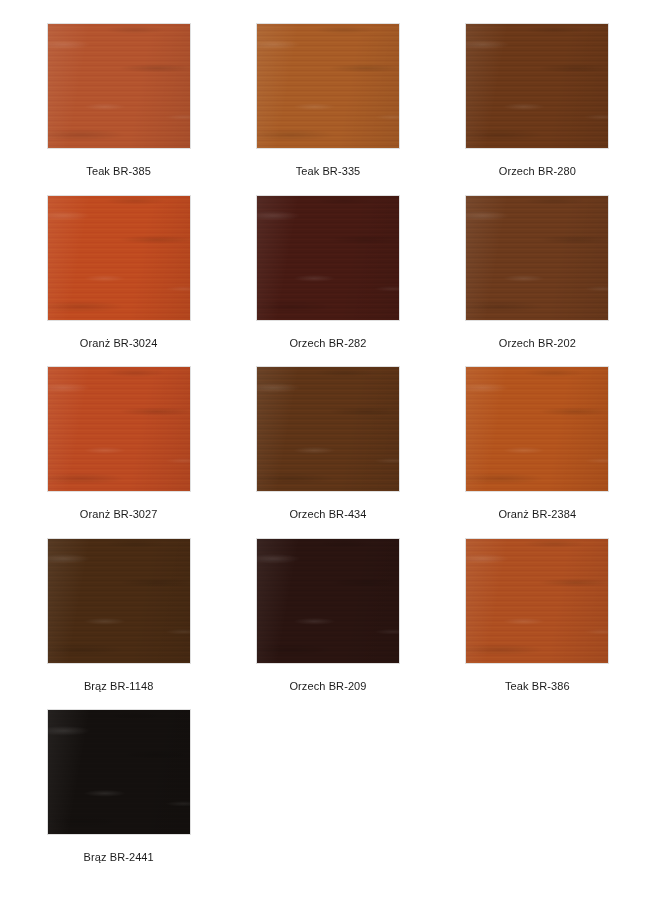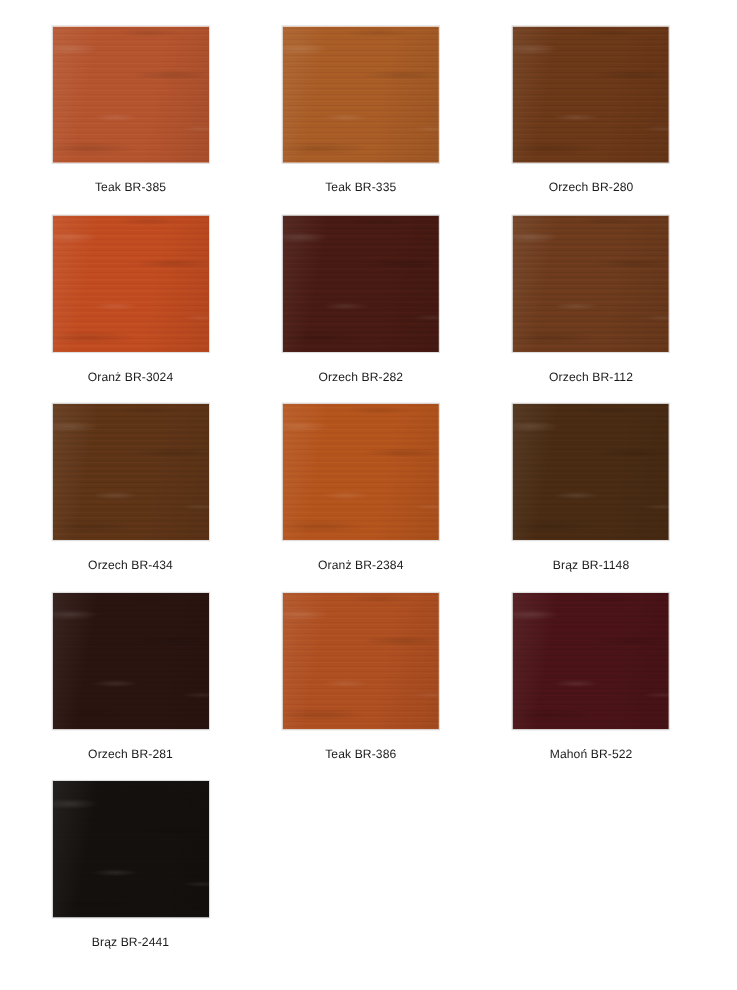--- a/index.html
+++ b/index.html
@@ -147,21 +147,30 @@
         </div>
         <div class="swatch-label">Orzech BR-282</div>
       </div>
       <div class="swatch-cell">
         <div class="swatch-chip">
           <div class="base" style="background-color: rgb(108, 58, 28);"></div>
           <div class="grain-h"></div>
           <div class="mottle"></div>
           <div class="shade"></div>
         </div>
-        <div class="swatch-label">Orzech BR-112</div>
+        <div class="swatch-label">Orzech BR-202</div>
+      </div>
+      <div class="swatch-cell">
+        <div class="swatch-chip">
+          <div class="base" style="background-color: rgb(188, 74, 34);"></div>
+          <div class="grain-h"></div>
+          <div class="mottle"></div>
+          <div class="shade"></div>
+        </div>
+        <div class="swatch-label">Oranż BR-3027</div>
       </div>
       <div class="swatch-cell">
         <div class="swatch-chip">
           <div class="base" style="background-color: rgb(94, 52, 23);"></div>
           <div class="grain-h"></div>
           <div class="mottle"></div>
           <div class="shade"></div>
         </div>
         <div class="swatch-label">Orzech BR-434</div>
       </div>
@@ -183,39 +192,30 @@
         </div>
         <div class="swatch-label">Brąz BR-1148</div>
       </div>
       <div class="swatch-cell">
         <div class="swatch-chip">
           <div class="base" style="background-color: rgb(42, 20, 16);"></div>
           <div class="grain-h"></div>
           <div class="mottle"></div>
           <div class="shade"></div>
         </div>
-        <div class="swatch-label">Orzech BR-281</div>
+        <div class="swatch-label">Orzech BR-209</div>
       </div>
       <div class="swatch-cell">
         <div class="swatch-chip">
           <div class="base" style="background-color: rgb(174, 79, 33);"></div>
           <div class="grain-h"></div>
           <div class="mottle"></div>
           <div class="shade"></div>
         </div>
         <div class="swatch-label">Teak BR-386</div>
-      </div>
-      <div class="swatch-cell">
-        <div class="swatch-chip">
-          <div class="base" style="background-color: rgb(74, 19, 23);"></div>
-          <div class="grain-h"></div>
-          <div class="mottle"></div>
-          <div class="shade"></div>
-        </div>
-        <div class="swatch-label">Mahoń BR-522</div>
       </div>
       <div class="swatch-cell">
         <div class="swatch-chip">
           <div class="base" style="background-color: rgb(20, 16, 14);"></div>
           <div class="grain-h"></div>
           <div class="mottle"></div>
           <div class="shade"></div>
         </div>
         <div class="swatch-label">Brąz BR-2441</div>
       </div>

